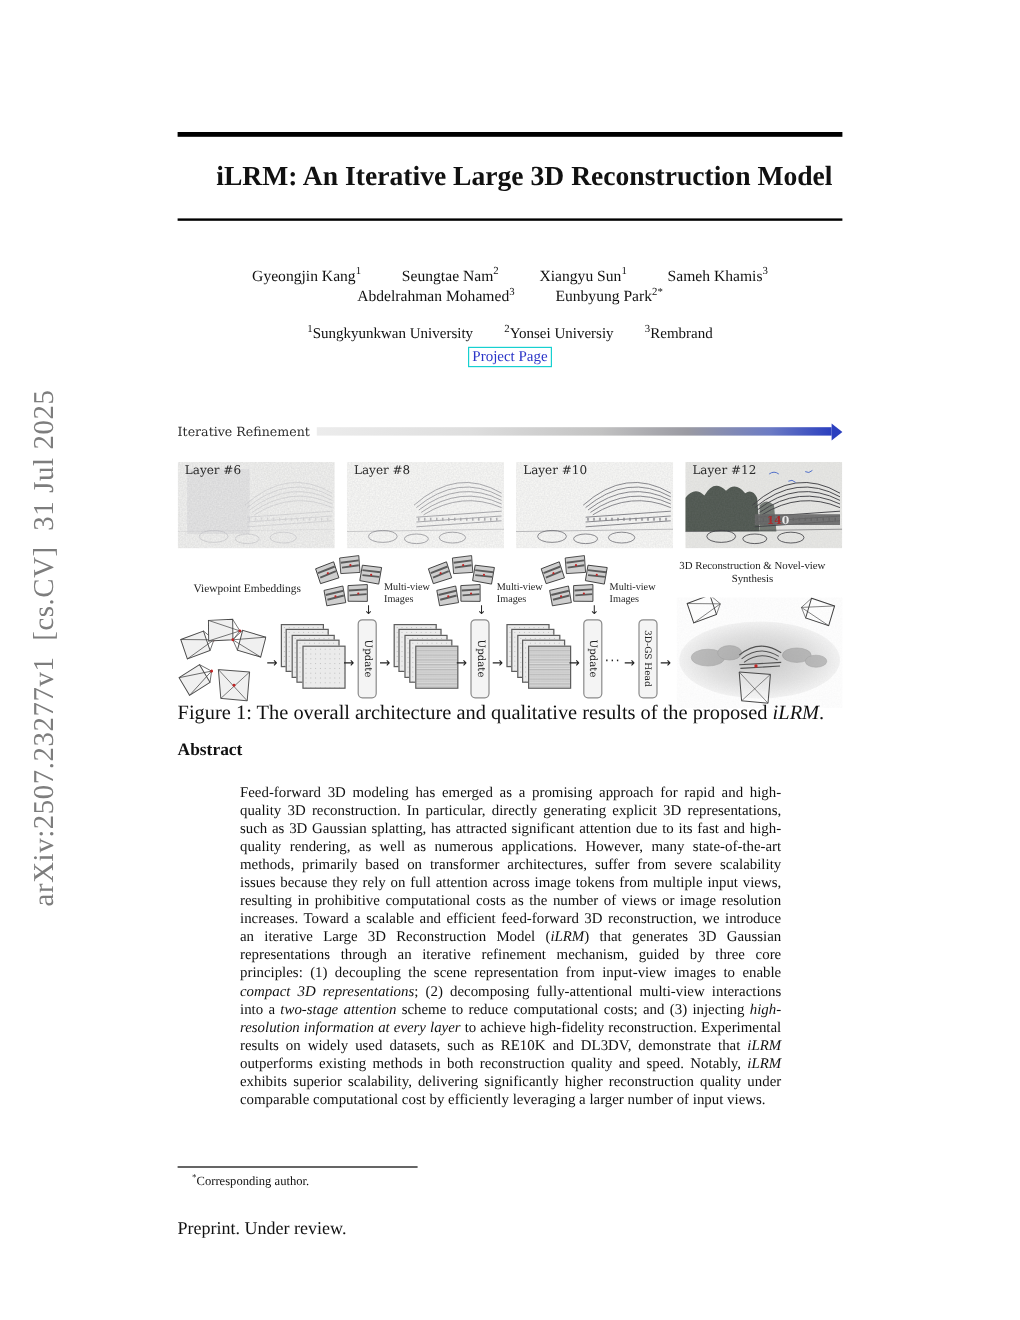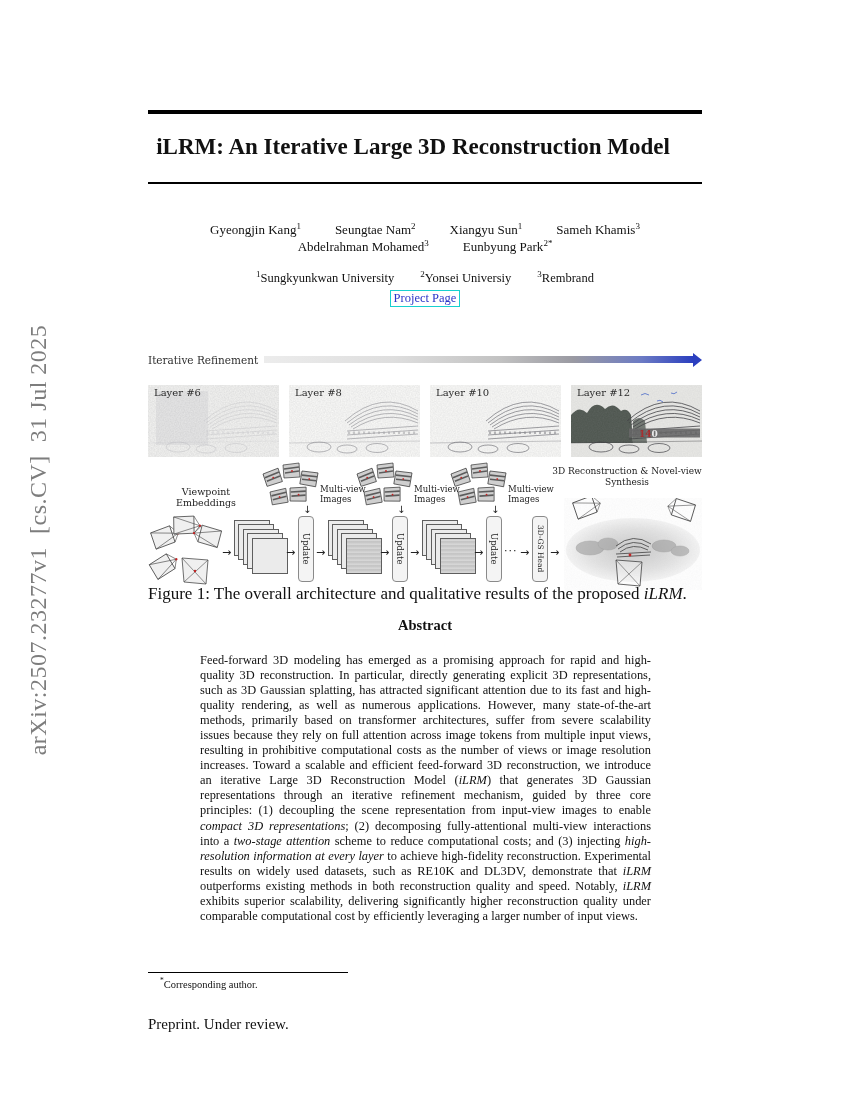--- a/index.html
+++ b/index.html
@@ -3,21 +3,21 @@
 <meta charset="utf-8">
 <style>
   html,body{margin:0;padding:0;background:#ffffff;}
   .page{position:relative;width:850px;height:1100px;background:#fff;overflow:hidden;
         font-family:"Liberation Serif",serif;color:#111;}
   
   .arxiv-side{position:absolute;left:38px;top:540px;transform:translate(-50%,-50%) rotate(-90deg);
         transform-origin:center;white-space:pre;font-size:24px;color:#7d7d7d;letter-spacing:0.5px;}
   .rule-thick{position:absolute;left:148px;width:554px;height:4px;background:#000;top:110px;}
   .rule-thin{position:absolute;left:148px;width:554px;height:2px;background:#000;top:182px;}
-  .title{position:absolute;left:136px;width:554px;top:134px;text-align:center;
+  .title{position:absolute;left:160px;width:554px;top:134px;text-align:center;
         font-size:23px;font-weight:bold;}
   .authors-row{position:absolute;left:108px;width:634px;text-align:center;font-size:13px;}
   .author{margin:0 17px;white-space:nowrap;}
   .author b{font-weight:normal;}
   .author sup,.affil sup{font-size:9px;}
   .affils{position:absolute;left:148px;width:554px;top:269px;text-align:center;font-size:12.5px;}
   .affil{margin:0 13px;white-space:nowrap;}
   .proj-wrap{position:absolute;left:148px;width:554px;top:288px;text-align:center;}
   .proj-link{display:inline-block;border:1px solid #17d0d0;color:#2b35c8;font-size:12.5px;
         padding:0 3px;text-decoration:none;cursor:pointer;}
@@ -28,38 +28,38 @@
   .iter-band{flex:1;height:7px;background:linear-gradient(90deg,#ececec 0%,#dedede 30%,#c2c2c2 55%,
         #9a9aa2 72%,#6c7bc4 88%,#2b3fbf 100%);}
   .iter-head{width:0;height:0;border-left:9px solid #2b3fbf;border-top:7px solid transparent;
         border-bottom:7px solid transparent;}
   .panel-row{display:flex;gap:10px;margin-top:18px;}
   .panel{position:relative;width:131px;height:72px;overflow:hidden;}
   .panel svg{display:block;}
   .panel-label{position:absolute;left:6px;top:2px;font:10px "DejaVu Serif",serif;color:#2b2b2b;}
   .arch{position:relative;width:554px;height:132px;margin-top:5px;
         font-family:"DejaVu Serif",serif;}
-  .fig-text{position:absolute;font-size:9px;line-height:1.2;color:#222;}
+  .fig-text{position:absolute;font-size:9px;line-height:1.2;color:#222;font-family:Liberation Serif, serif;}
   .harrow{position:absolute;font:11px "DejaVu Sans",sans-serif;color:#222;}
   .down-arrow{position:absolute;font:10px "DejaVu Sans",sans-serif;color:#222;}
   .dots{position:absolute;font:11px "DejaVu Sans",sans-serif;color:#222;letter-spacing:1px;}
   .upd{position:absolute;width:16px;height:66px;top:54px;border:1px solid #8a8a8a;border-radius:4px;
         background:#f4f4f4;display:flex;align-items:center;justify-content:center;box-sizing:border-box;}
   .upd span{writing-mode:vertical-rl;text-orientation:mixed;font:8.5px "DejaVu Serif",serif;color:#222;}
   .stack{position:absolute;width:52px;height:52px;top:58px;}
   .stack i{position:absolute;width:34px;height:34px;border:1px solid #5e5e5e;background-color:#ebebeb;
         background-image:radial-gradient(#bdbdbd 0.6px,transparent 0.7px);background-size:4px 4px;}
   .stack i:nth-child(1){left:0;top:0;} .stack i:nth-child(2){left:4px;top:4px;}
   .stack i:nth-child(3){left:9px;top:9px;} .stack i:nth-child(4){left:13px;top:13px;}
   .stack i:nth-child(5){left:18px;top:18px;}
   .stack.tex i:nth-child(5){background-image:linear-gradient(180deg,#dcdcdc 0%,#c2c2c2 28%,
         #e6e6e6 45%,#b8b8b8 70%,#d4d4d4 100%);}
   
   .caption{position:absolute;left:148px;width:554px;top:584px;text-align:left;font-size:17px;}
-  .abs-head{position:absolute;left:148px;width:554px;top:617px;text-align:center;
+  .abs-head{position:absolute;left:148px;width:554px;top:617px;text-align:left;
         font-size:14.5px;font-weight:bold;}
   .abs-body{position:absolute;left:200px;width:451px;top:653px;font-size:12.4px;line-height:15.05px;
         text-align:justify;}
   .it{font-style:italic;}
   
   .fn-rule{position:absolute;left:148px;top:972px;width:200px;height:1px;background:#000;}
   .fn-text{position:absolute;left:160px;top:976px;font-size:10.5px;}
   .fn-text sup{font-size:7.5px;}
   .footer{position:absolute;left:148px;top:1016px;font-size:15px;}
 </style>

